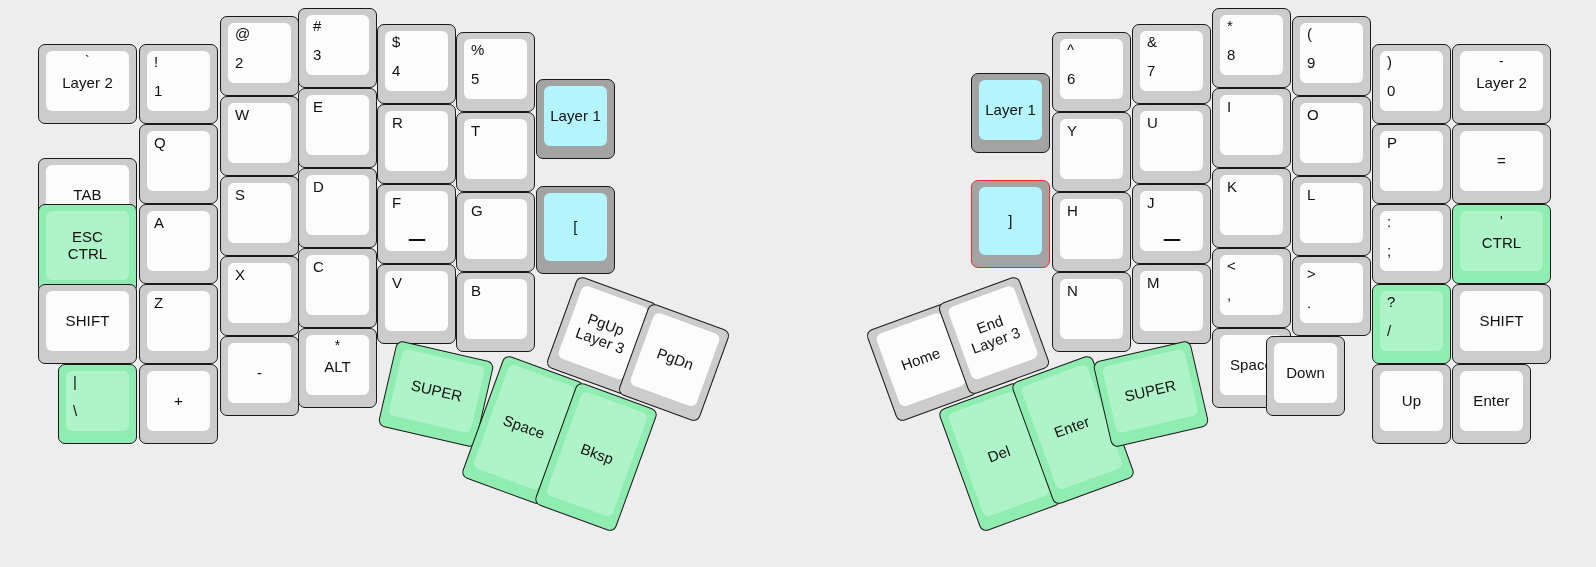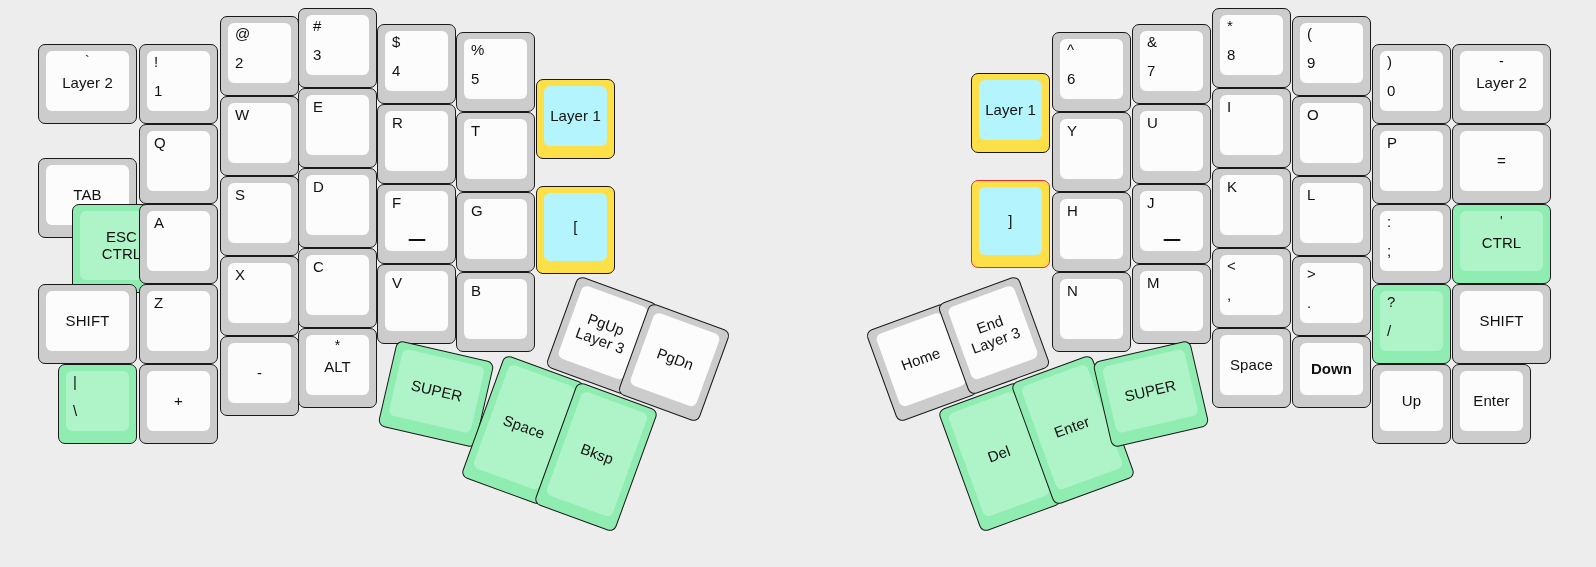--- a/index.html
+++ b/index.html
@@ -57,21 +57,21 @@
   .homing{
     position:absolute;left:50%;bottom:10px;
     width:17px;height:2.4px;background:#111;
     transform:translateX(-50%);
     border-radius:1px;
   }
 
   
   .key.green{background:#8fedb1;}
   .key.green > .cap{background:#aff3c9;}
-  .key.blue{background:#fde047;}
+  .key.blue{background:#a3a3a3;}
   .key.blue > .cap{background:#b4f5fd;}
   .key.sel{border-color:#ee2b2b;border-width:1.7px;}
 
   
   .key.rot .cap{bottom:12px;}
 </style>
 </head>
 <body>
 
 <div id="stage">
@@ -80,21 +80,21 @@
         <div class="cap topc">
           <div class="lg top">`</div>
           <div class="lg main">Layer 2</div>
         </div>
       </div>
       <div class="key" style="left: 38px; top: 124px; width: 99px; height: 80px; margin-top: 34px;">
         <div class="cap">
           <div class="lg main">TAB</div>
         </div>
       </div>
-      <div class="key green" style="left: 38px; top: 204px; width: 99px; height: 89px; margin-left: 34px;">
+      <div class="key green" style="left: 38px; top: 204px; width: 99px; height: 89px;">
         <div class="cap">
           <div class="lg main">ESC
 CTRL</div>
         </div>
       </div>
       <div class="key" style="left: 38px; top: 284px; width: 99px; height: 80px;">
         <div class="cap">
           <div class="lg main">SHIFT</div>
         </div>
       </div>
@@ -359,21 +359,21 @@
         <div class="cap tl">
           <div class="lg main">L</div>
         </div>
       </div>
       <div class="key" style="left: 1292px; top: 256px; width: 79px; height: 80px;">
         <div class="cap stack">
           <div class="lg top">&gt;</div>
           <div class="lg main">.</div>
         </div>
       </div>
-      <div class="key" style="left: 1292px; top: 336px; width: 79px; height: 72px; font-weight: bold;">
+      <div class="key" style="left: 1266px; top: 336px; width: 79px; height: 80px;">
         <div class="cap">
           <div class="lg main">Down</div>
         </div>
       </div>
       <div class="key" style="left: 1372px; top: 44px; width: 79px; height: 80px;">
         <div class="cap stack">
           <div class="lg top">)</div>
           <div class="lg main">0</div>
         </div>
       </div>

